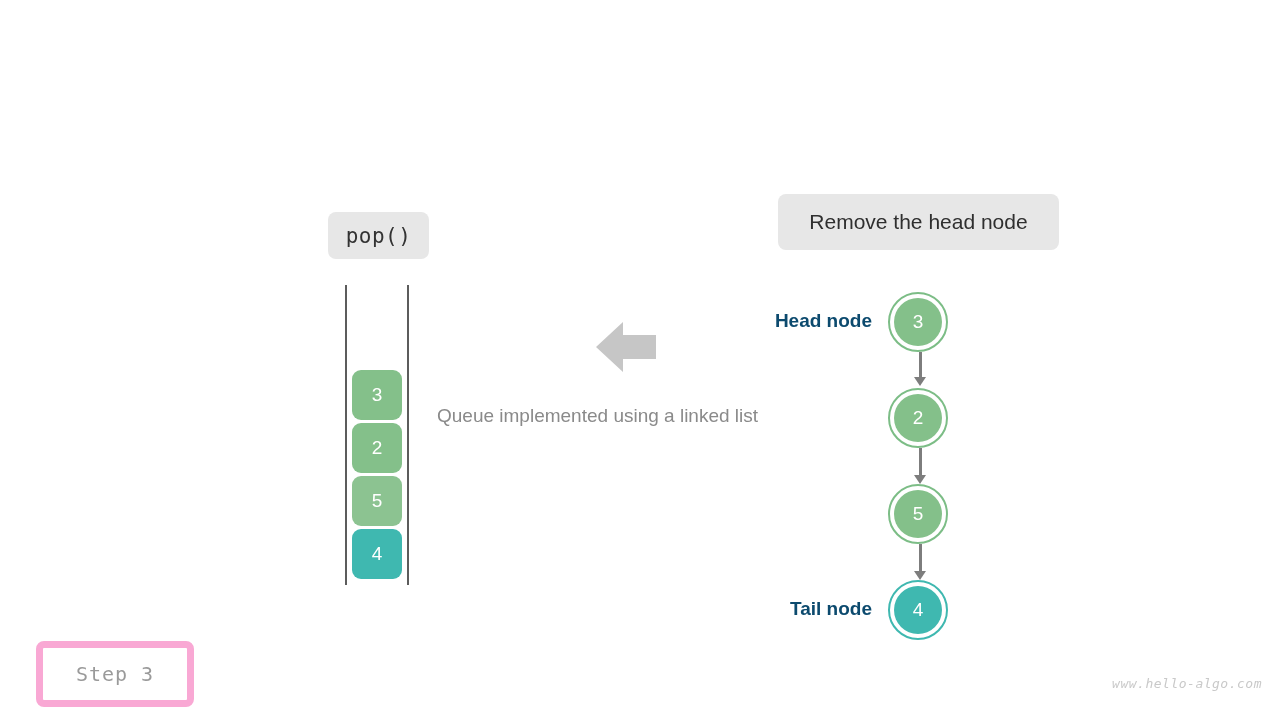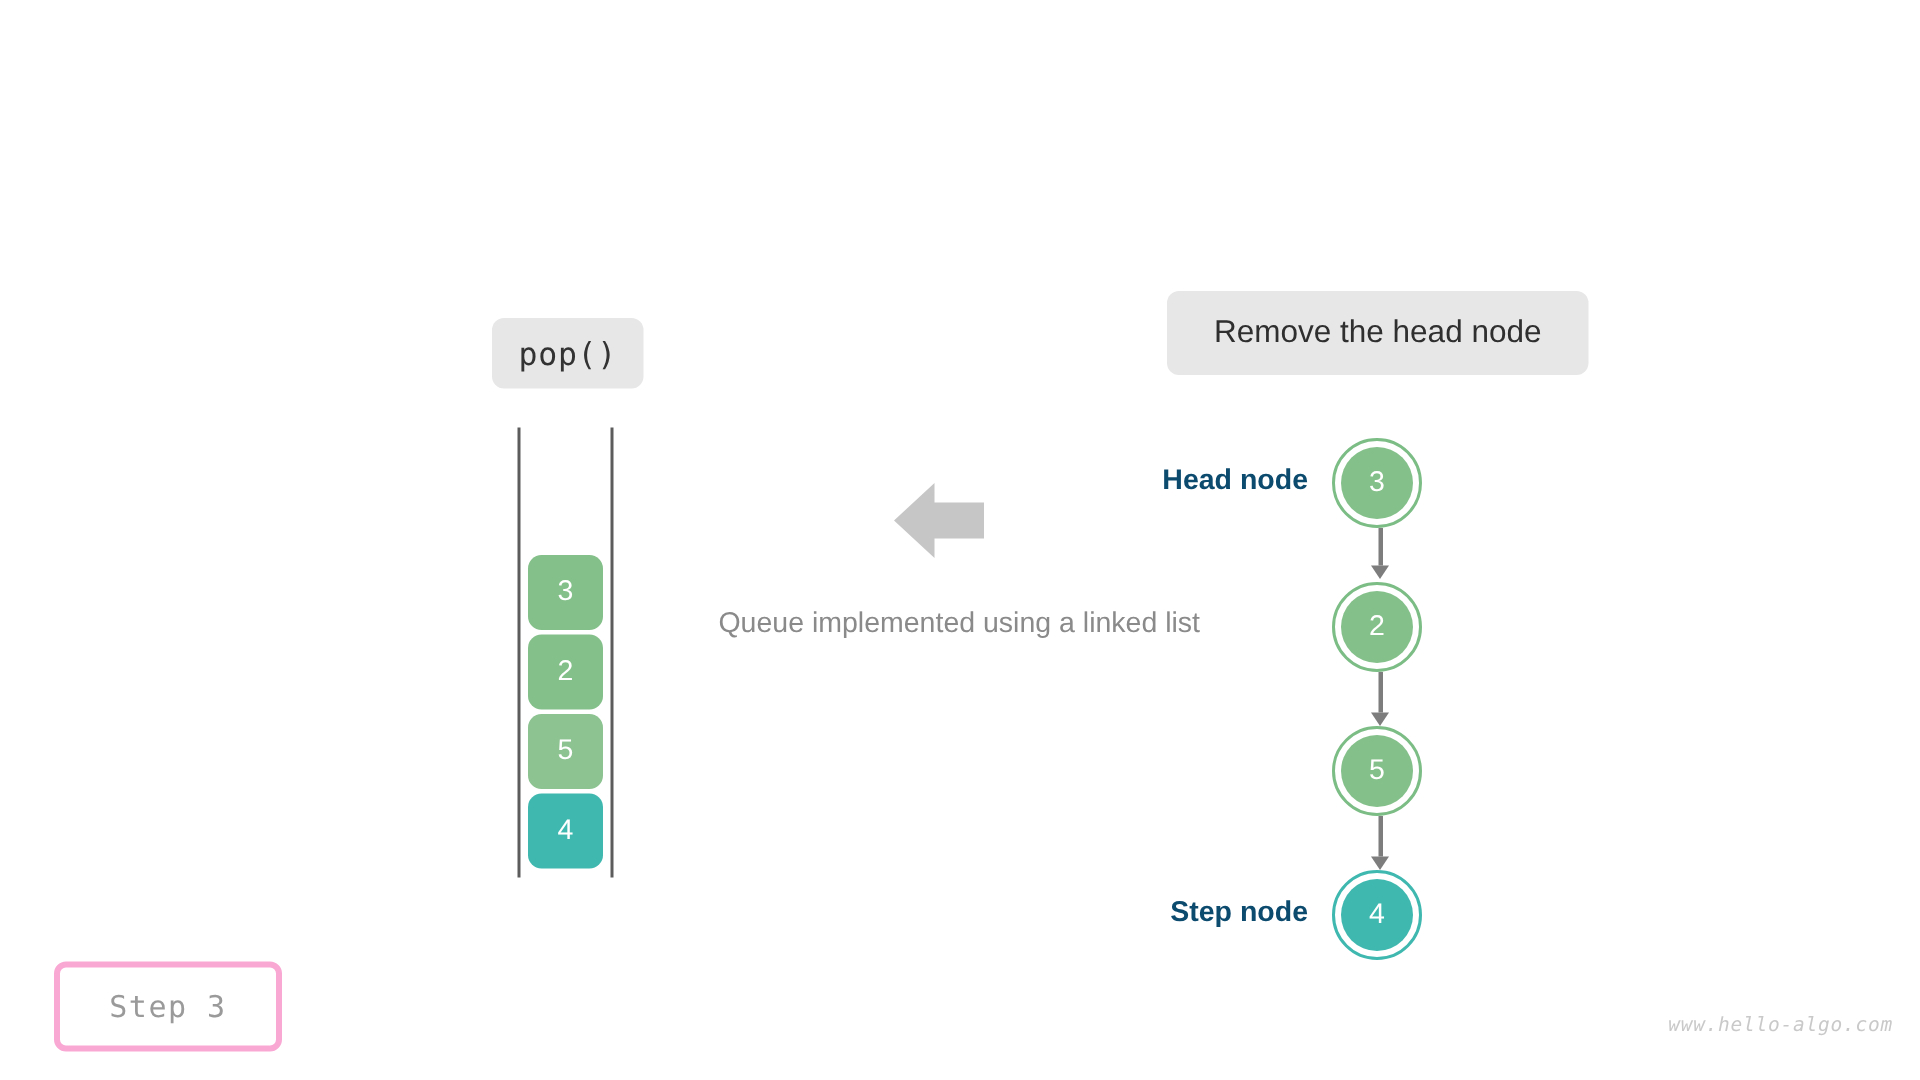--- a/index.html
+++ b/index.html
@@ -90,21 +90,20 @@
     width: 60px;
     height: 54px;
   }
 
   
   #caption {
     position: absolute;
     left: 437px;
     top: 405px;
     width: 405px;
-    text-align: center;
     font-size: 19px;
     color: #8a8a8a;
     white-space: nowrap;
   }
 
   
   #linked-list {
     position: absolute;
     left: 888px;
     top: 290px;
@@ -170,21 +169,21 @@
   #head-label { left: 700px; top: 310px; width: 172px; }
   #tail-label { left: 700px; top: 598px; width: 172px; }
 
   
   #step-badge {
     position: absolute;
     left: 36px;
     top: 641px;
     width: 144px;
     height: 52px;
-    border: 4px solid #f9a8d4;
+    border: 7px solid #f9a8d4;
     border-radius: 8px;
     display: flex;
     align-items: center;
     justify-content: center;
     font-family: "DejaVu Sans Mono", monospace;
     font-size: 20px;
     color: #9a9a9a;
     letter-spacing: 1px;
   }
   #watermark {
@@ -218,21 +217,21 @@
     </div>
   </div>
 
   <svg id="big-arrow" viewBox="0 0 60 54">
     <polygon points="0,27 27,2 27,15 60,15 60,39 27,39 27,52" fill="#c6c6c6"></polygon>
   </svg>
 
   <div id="caption">Queue implemented using a linked list</div>
 
   <div id="head-label" class="side-label">Head node</div>
-  <div id="tail-label" class="side-label">Step node</div>
+  <div id="tail-label" class="side-label">Tail node</div>
 
   <div id="linked-list">
 
     <div class="node" style="top:2px">
       <div class="disc">3</div>
     </div>
     <div class="connector" style="top:62px; height:34px">
       <div class="stem" style="height:25px"></div>
       <div class="head" style="top:25px"></div>
     </div>

